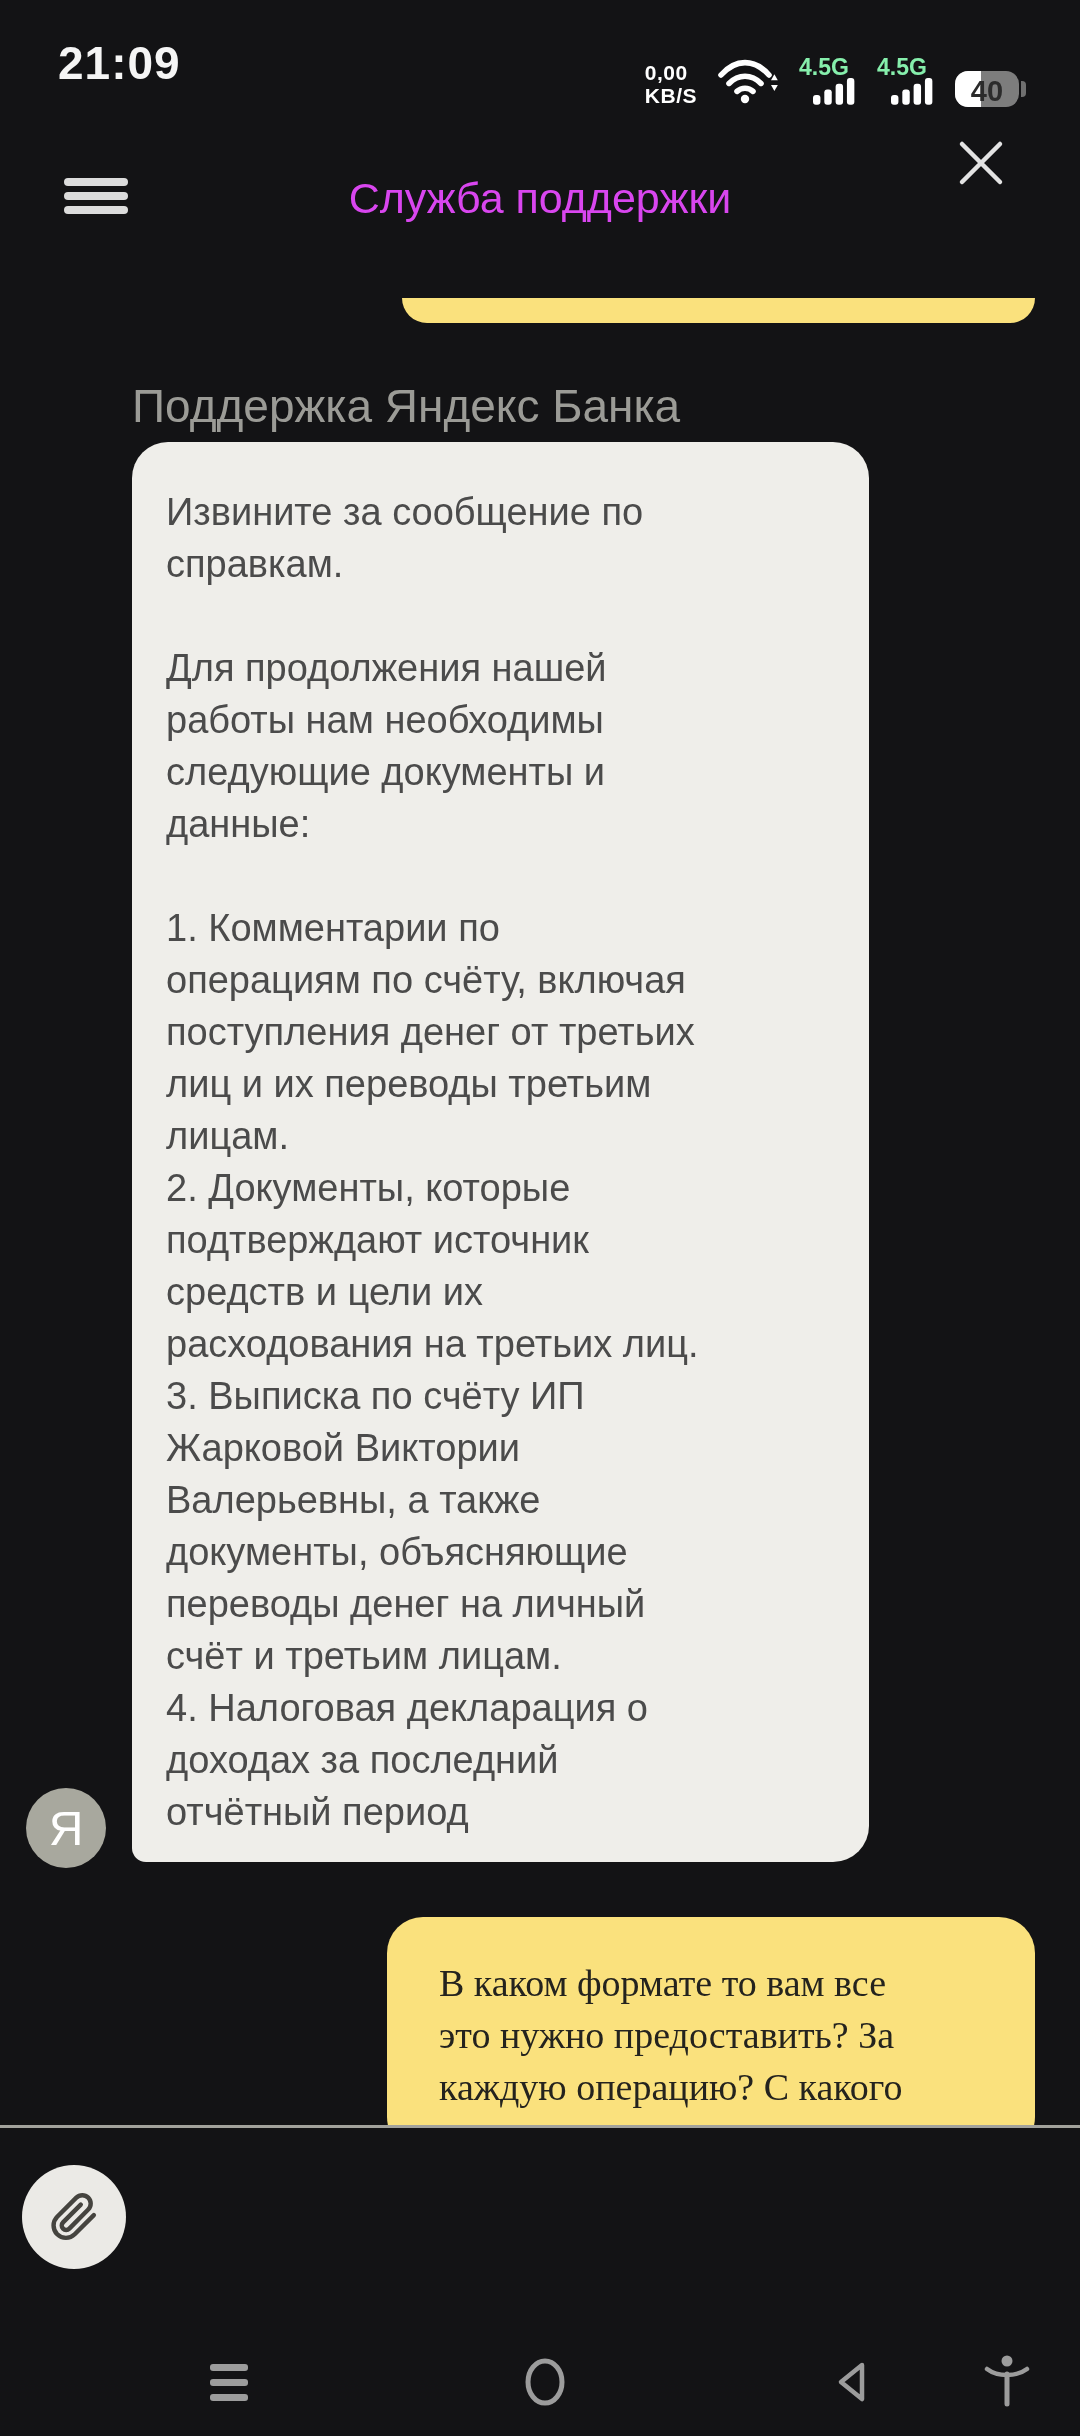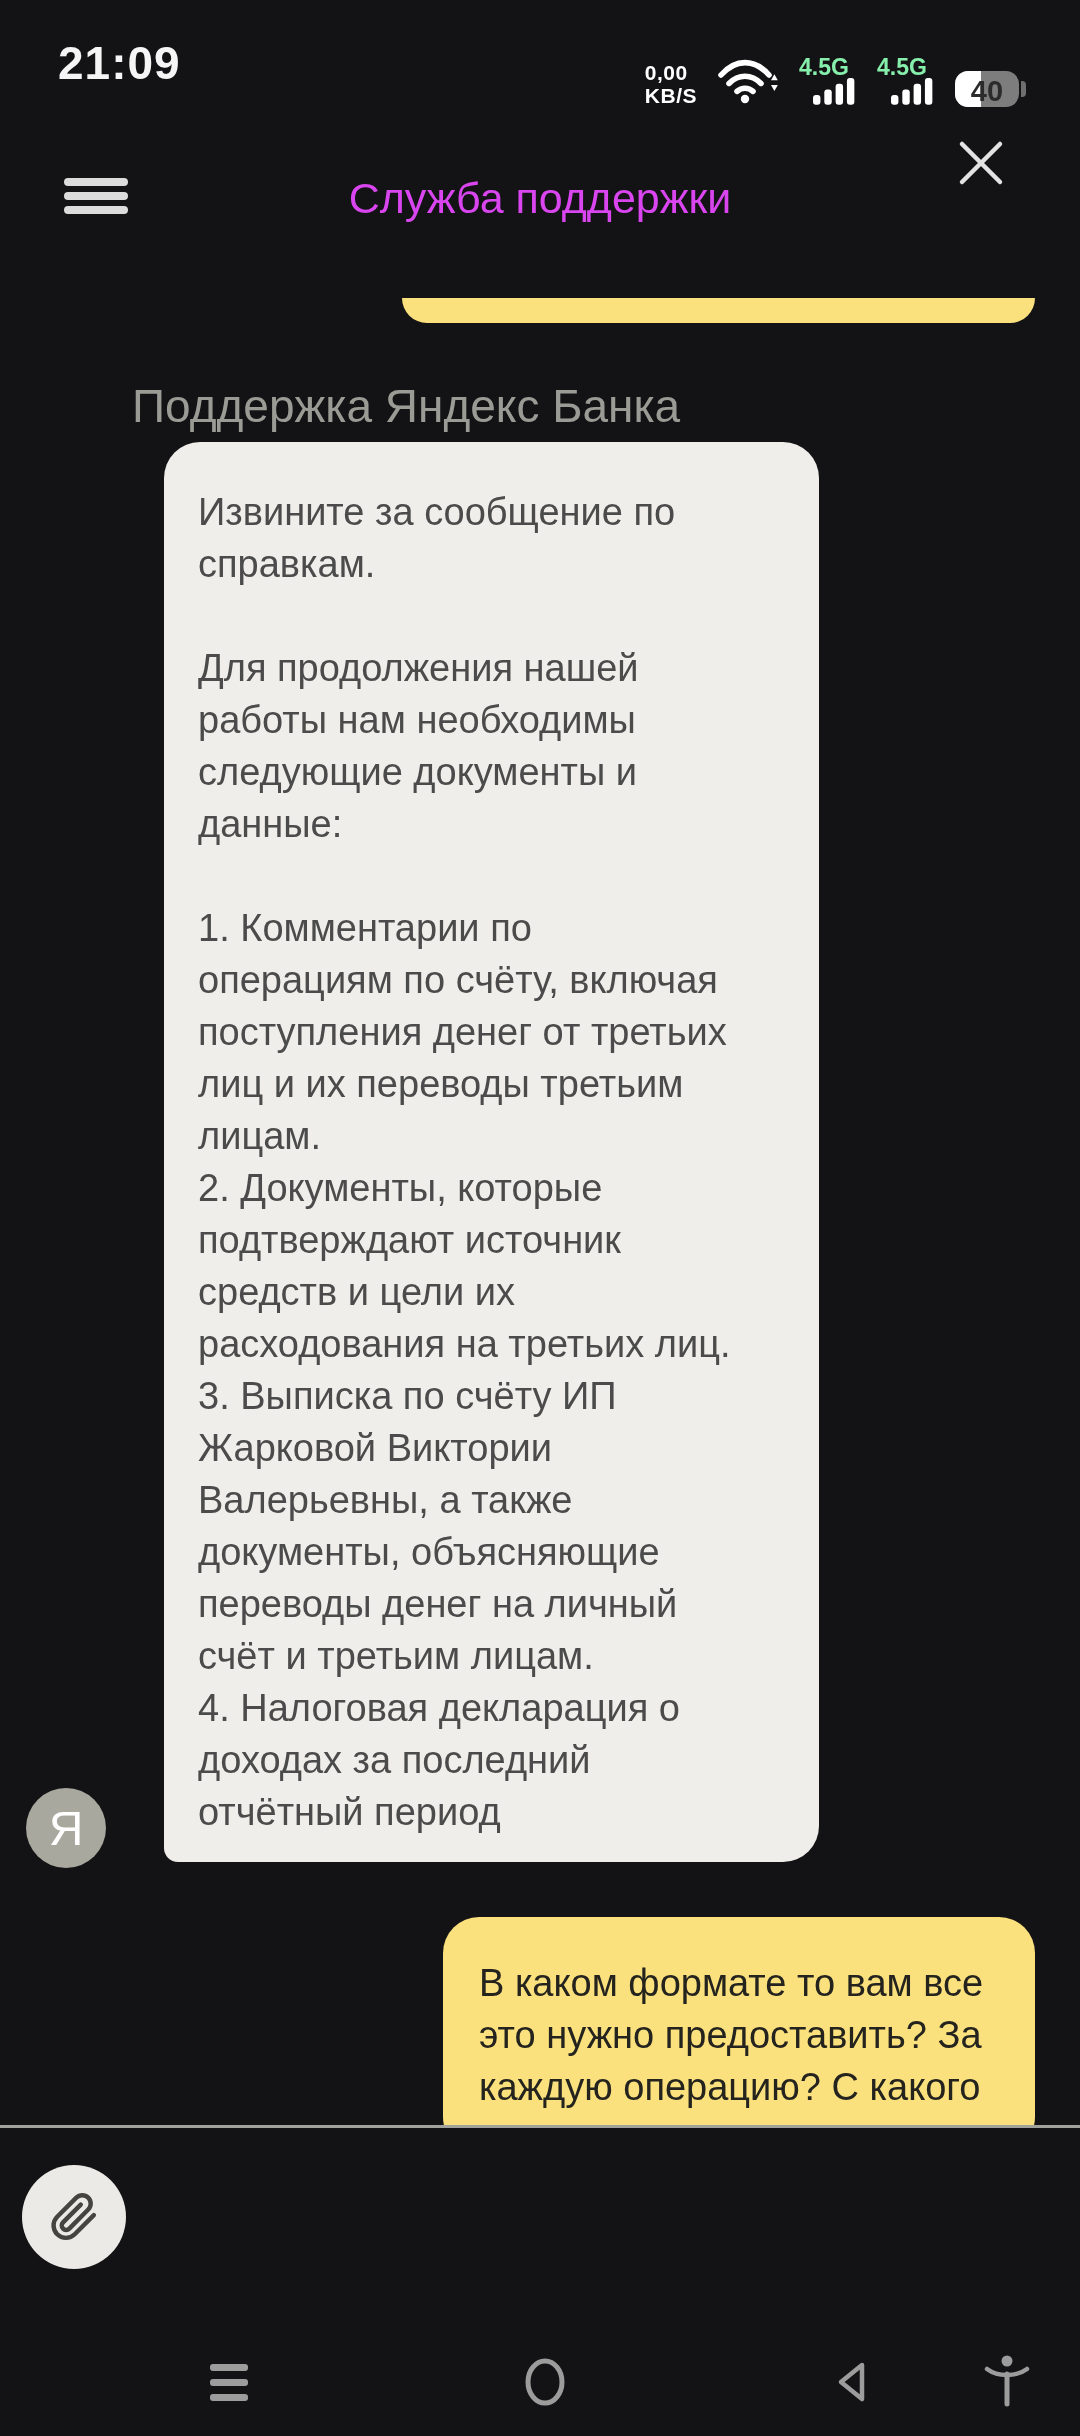--- a/index.html
+++ b/index.html
@@ -42,26 +42,26 @@
   .close-btn{position:absolute;right:70px;top:134px;width:58px;height:58px;cursor:pointer;}
 
   
   .chat{position:absolute;left:0;right:0;top:298px;height:1827px;overflow:hidden;}
   .bubble-partial{margin:0 45px 0 auto;width:633px;height:25px;background:var(--bubble-outgoing);border-radius:0 0 26px 26px;}
   .sender-label{margin:56px 0 0 132px;font-size:46px;color:var(--muted);}
   .msg-row{display:flex;align-items:flex-end;margin-top:9px;}
   .avatar-col{flex:0 0 132px;display:flex;justify-content:center;}
   .avatar{width:80px;height:80px;border-radius:50%;background:var(--avatar);color:#ffffff;
           font-size:48px;font-weight:500;display:flex;align-items:center;justify-content:center;margin-bottom:-6px;}
-  .bubble-in{width:655px;box-sizing:border-box;background:var(--bubble-incoming);
-             border-radius:36px 36px 36px 14px;padding:44px 30px 24px 34px;margin-left:32px;}
+  .bubble-in{width:737px;box-sizing:border-box;background:var(--bubble-incoming);
+             border-radius:36px 36px 36px 14px;padding:44px 30px 24px 34px;}
   .msg-text{font-size:38px;line-height:52px;color:var(--text-dark);white-space:pre-line;}
   .msg-time{text-align:right;font-size:34px;color:#82827d;margin-top:4px;}
-  .bubble-out{margin:55px 45px 0 auto;width:592px;box-sizing:border-box;background:var(--bubble-outgoing);
-              border-radius:36px;padding:40px 36px 40px 36px;}
+  .bubble-out{margin:55px 45px 0 auto;width:648px;box-sizing:border-box;background:var(--bubble-outgoing);
+              border-radius:36px;padding:40px 36px 40px 52px;font-family:Liberation Serif, serif;}
   .bubble-out .msg-text{color:var(--text-outgoing);}
 
   
   .divider{position:absolute;left:0;right:0;top:2125px;height:3px;background:var(--divider);}
   .attach-btn{position:absolute;left:22px;top:2165px;width:104px;height:104px;border-radius:50%;
               background:#ebeae6;display:flex;align-items:center;justify-content:center;cursor:pointer;}
   .message-input{position:absolute;left:176px;top:2188px;width:760px;height:80px;background:transparent;border:none;outline:none;
                  font-family:"Liberation Sans","DejaVu Sans",sans-serif;font-size:40px;color:#e6e6e2;}
   .message-input::placeholder{color:#a3a39d;opacity:1;}
 

